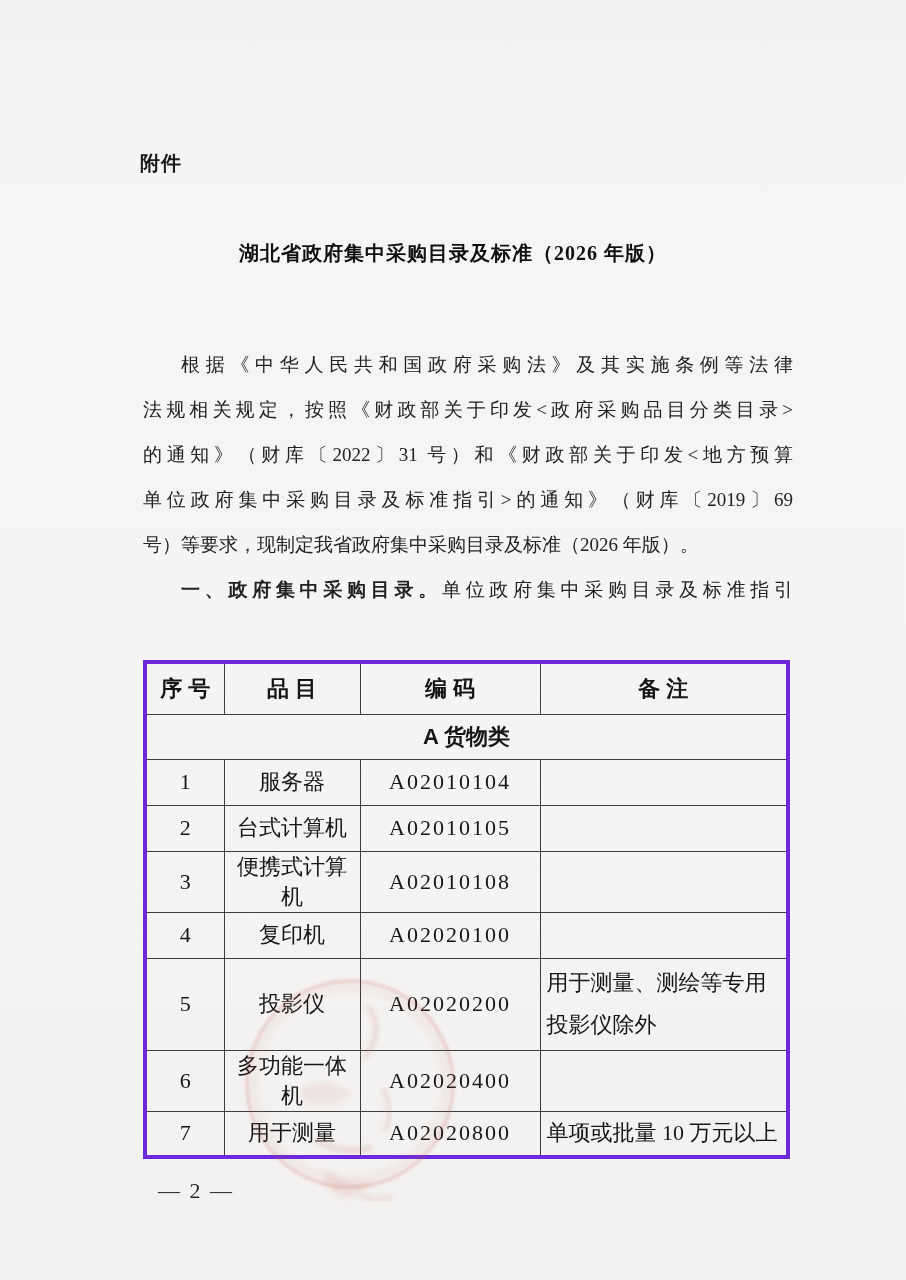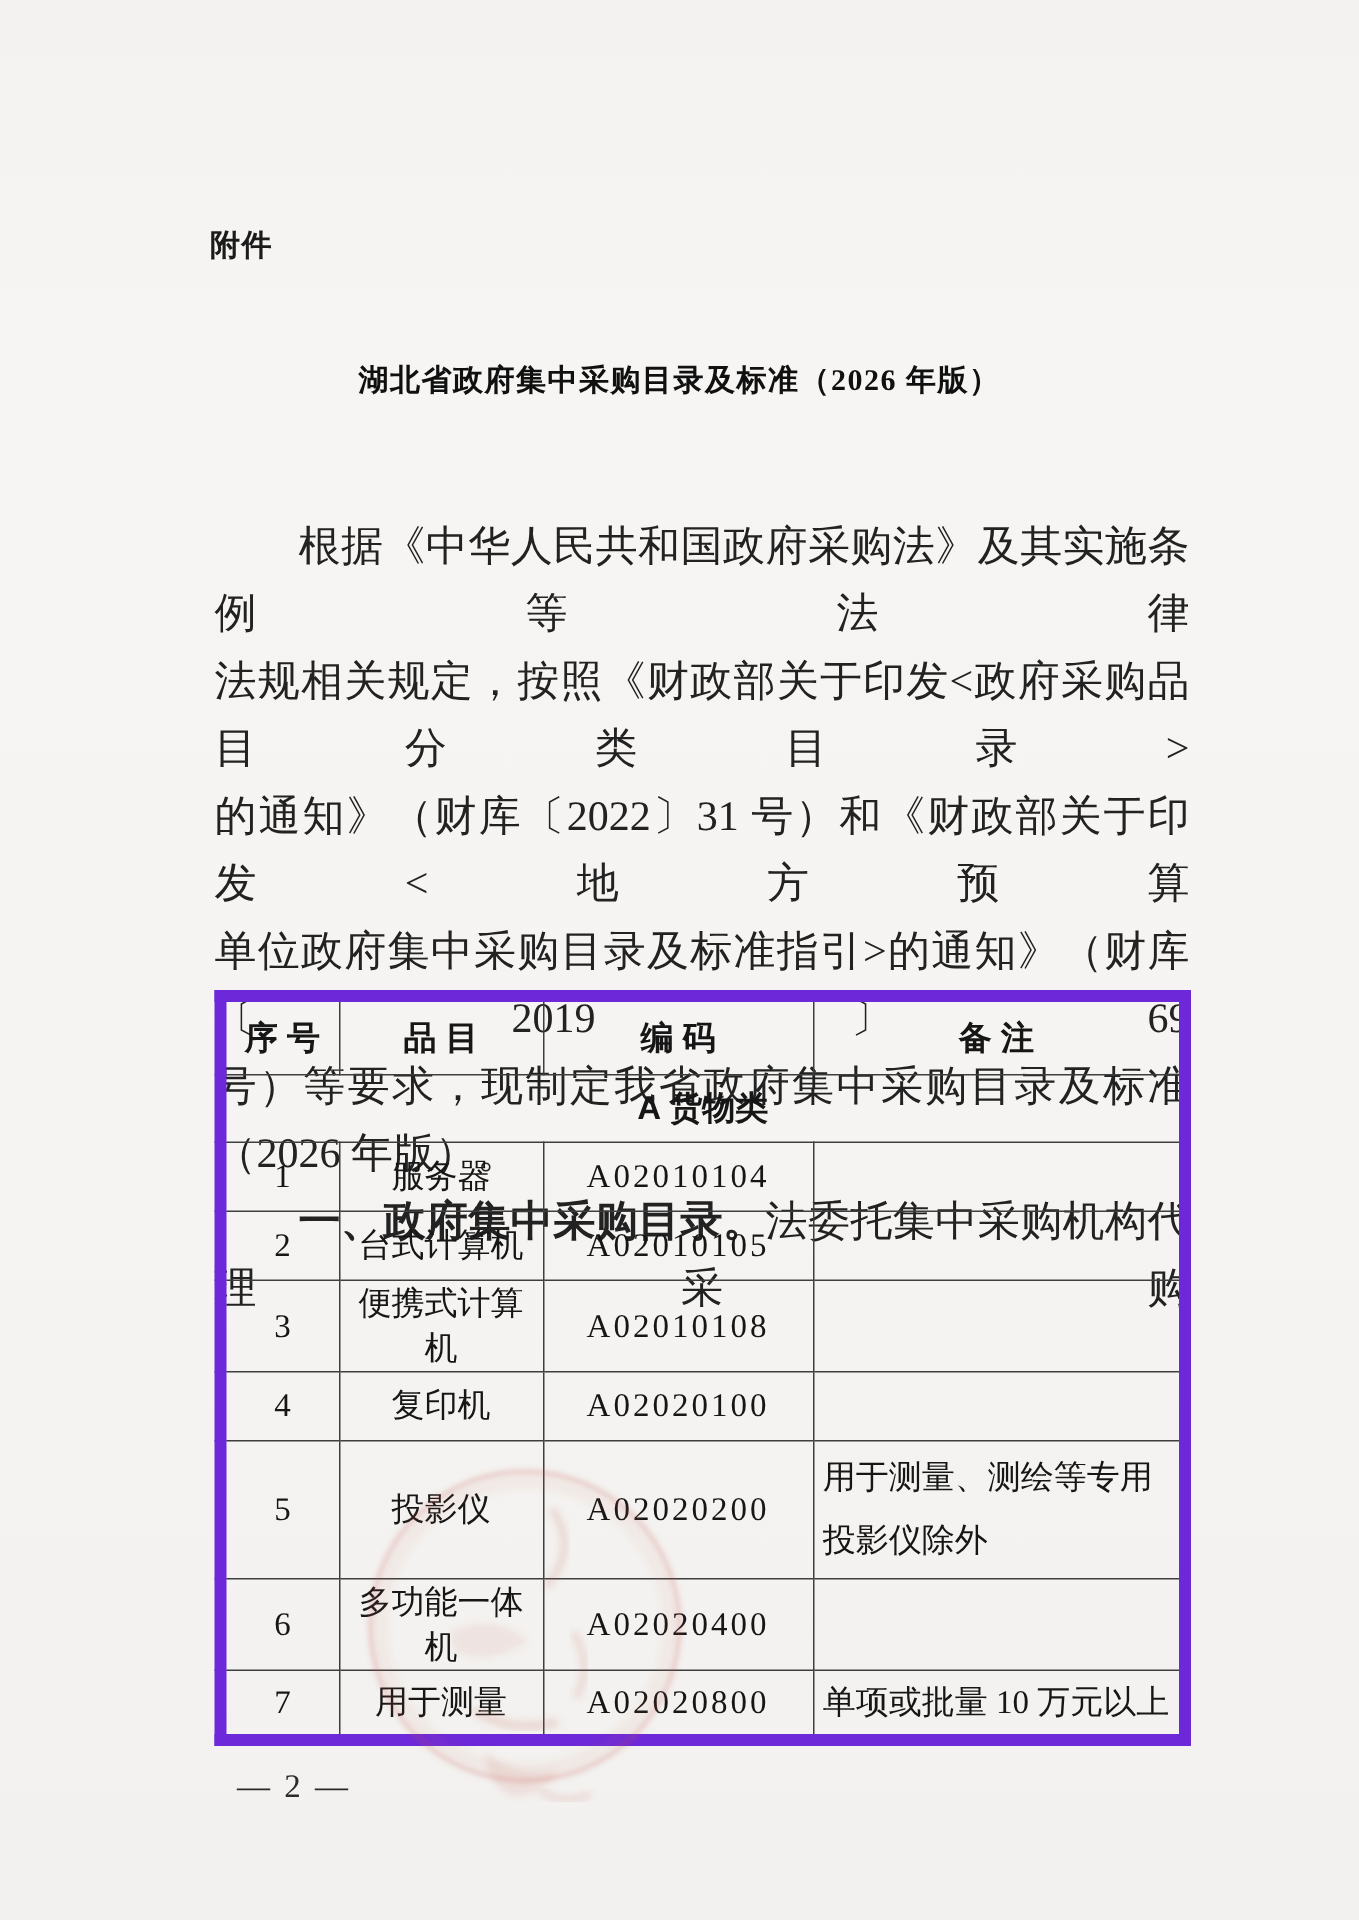--- a/index.html
+++ b/index.html
@@ -16,37 +16,37 @@
     font-weight:700;font-size:20px;color:#1b1b1b;letter-spacing:1px;
   }
   .doc-title{
     position:absolute;left:0;top:240px;width:906px;text-align:center;
     font-family:"Liberation Serif","DejaVu Serif",serif;
     font-weight:700;font-size:20px;color:#101010;letter-spacing:1px;
     white-space:nowrap;
   }
   .bodytext{
     position:absolute;left:143px;top:342px;width:650px;
-    font-size:28px;line-height:45px;color:#222;
+    font-size:19px;line-height:45px;color:#222;
   }
   .bline{text-align:justify;text-align-last:justify;}
   .bline.noj{text-align-last:auto;}
   .ind{text-indent:2em;}
   .bold{font-weight:700;}
   table.cat{
     position:absolute;left:143px;top:660px;
     border-collapse:collapse;table-layout:fixed;width:643px;
     background:transparent;
   }
   table.cat td{
     border:1.5px solid #3e3e3e;
     padding:0 6px;vertical-align:middle;
     font-size:22px;color:#161616;
   }
-  table.cat{border:8px solid #6d28d9;}
+  table.cat{border:4px solid #6d28d9;}
   .th{
     font-family:"Liberation Sans","DejaVu Sans",sans-serif;
     font-weight:700;font-size:23px;text-align:center;
   }
   .rowhead{height:52px;}
   .catrow td{
     font-family:"Liberation Sans","DejaVu Sans",sans-serif;
     font-weight:700;font-size:23px;text-align:center;height:44px;
   }
   .c-no{text-align:center;font-size:21px;}
@@ -71,21 +71,21 @@
 
 <h1 class="doc-title" style="margin:0">湖北省政府集中采购目录及标准（2026 年版）</h1>
 
 <div class="bodytext">
   <div class="bline ind">根据《中华人民共和国政府采购法》及其实施条例等法律</div>
   <div class="bline">法规相关规定，按照《财政部关于印发&lt;政府采购品目分类目录&gt;</div>
   <div class="bline">的通知》（财库〔2022〕31 号）和《财政部关于印发&lt;地方预算</div>
   <div class="bline">单位政府集中采购目录及标准指引&gt;的通知》（财库〔2019〕69</div>
   <div class="bline noj">号）等要求，现制定我省政府集中采购目录及标准（2026 年版）。</div>
   <div class="bline ind">
-    <span class="bold">一、政府集中采购目录。</span><span>法委托集中采购机构代理采购</span>
+    <span class="bold">一、政府集中采购目录。</span><span>单位政府集中采购目录及标准指引</span>
   </div>
 </div>
 
 <table class="cat">
   <colgroup>
     <col style="width:79px">
       <col style="width:136px">
       <col style="width:180px">
       <col style="width:248px">
   </colgroup>

